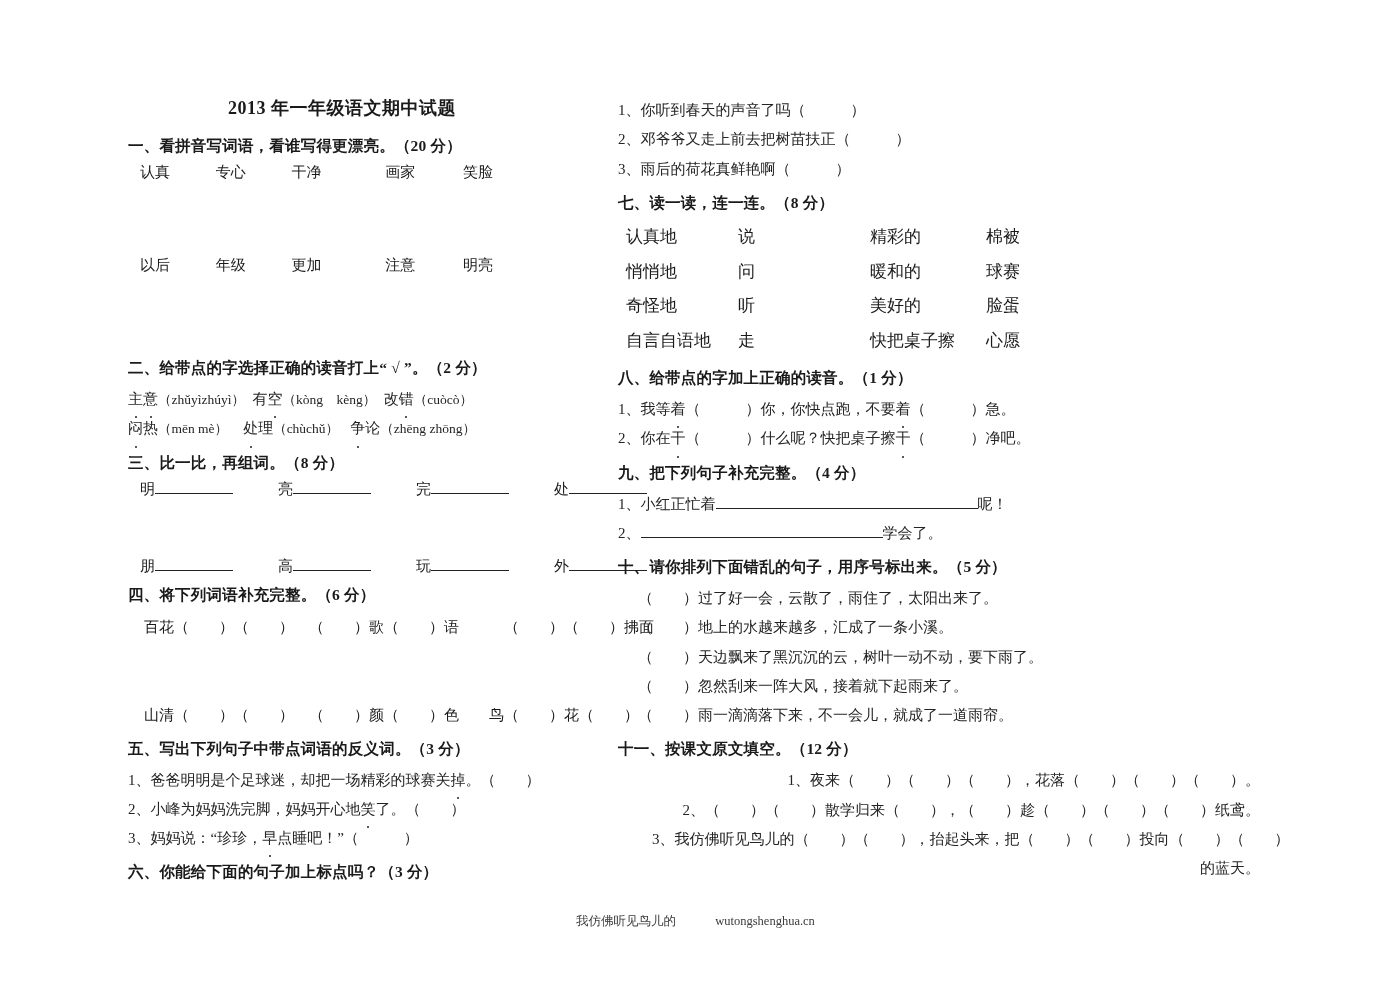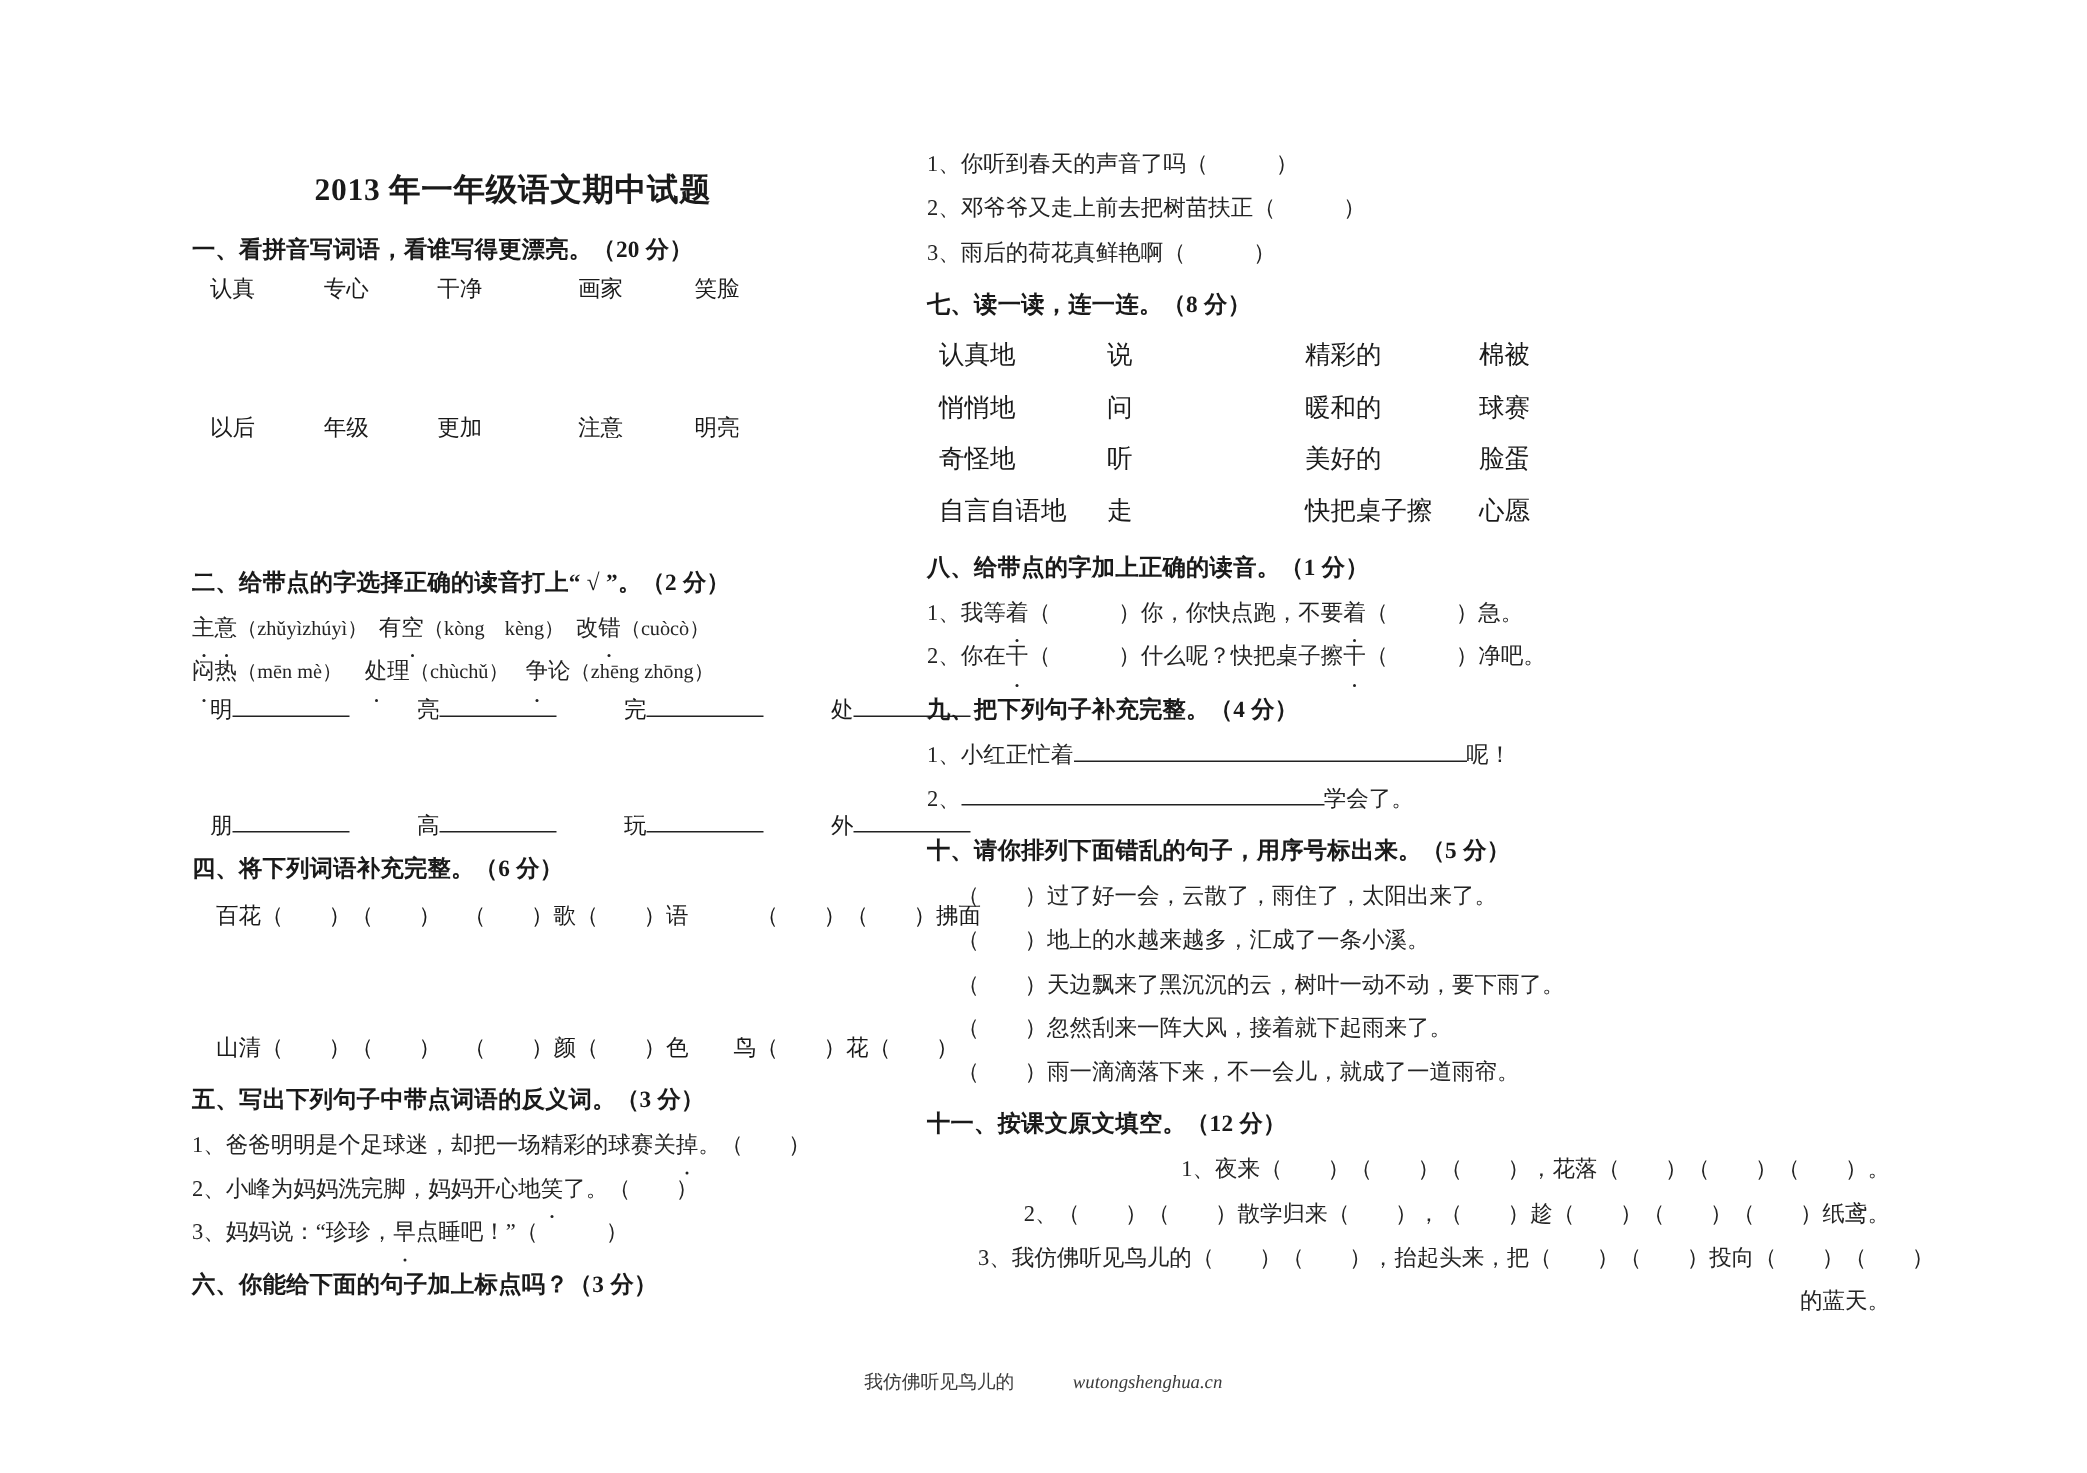--- a/index.html
+++ b/index.html
@@ -33,25 +33,25 @@
     width: 600px;
     padding-left: 128px;
     padding-top: 96px;
   }
   .col-right {
     width: 660px;
     padding-left: 18px;
     padding-top: 96px;
   }
   .doc-title {
-    font-size: 21px;
+    font-size: 18px;
     font-weight: bold;
     text-align: center;
     letter-spacing: 0.5px;
-    margin: 16px 0 16px 0;
+    margin: 0 0 16px 0;
     padding-right: 44px;
   }
   .sec-head {
     font-size: 15.5px;
     font-weight: bold;
     margin: 9px 0 6px 0;
     letter-spacing: 0.2px;
     white-space: nowrap;
   }
   .line {
@@ -135,21 +135,20 @@
     bottom: 52px;
     text-align: center;
     font-size: 12.5px;
     color: #3a3a3a;
     white-space: nowrap;
   }
   .footer .site {
     display: inline-block;
     margin-left: 36px;
     font-family: "Liberation Serif", "DejaVu Serif", serif;
-    font-style: italic;
   }
 </style>
 </head>
 <body>
 
 <div class="page">
 
   <div class="columns">
 
     <div class="col col-left">
@@ -179,20 +178,21 @@
         <span class="dotted">主</span><span class="dotted">意</span><span class="pinyin">（zhǔyìzhúyì）</span>&nbsp;
         <span>有</span><span class="dotted">空</span><span class="pinyin">（kòng　kèng）</span>&nbsp;
         <span>改</span><span class="dotted">错</span><span class="pinyin">（cuòcò）</span>
       </div>
       <div class="line">
         <span class="dotted">闷</span><span>热</span><span class="pinyin">（mēn mè）</span>&nbsp;&nbsp;&nbsp;
         <span class="dotted">处</span><span>理</span><span class="pinyin">（chùchǔ）</span>&nbsp;&nbsp;
         <span class="dotted">争</span><span>论</span><span class="pinyin">（zhēng zhōng）</span>
       </div>
 
+      <div class="sec-head">三、比一比，再组词。（8 分）</div>
       <div class="combine">
         <span class="cell"><span>明</span><span class="blankline"></span></span><span class="cell"><span>亮</span><span class="blankline"></span></span><span class="cell"><span>完</span><span class="blankline"></span></span><span class="cell"><span>处</span><span class="blankline"></span></span>
       </div>
       <div class="gap-box-sm"></div>
       <div class="combine">
         <span class="cell"><span>朋</span><span class="blankline"></span></span><span class="cell"><span>高</span><span class="blankline"></span></span><span class="cell"><span>玩</span><span class="blankline"></span></span><span class="cell"><span>外</span><span class="blankline"></span></span>
       </div>
 
       <div class="sec-head">四、将下列词语补充完整。（6 分）</div>
       <div class="paren-row">百花（　　）（　　）　（　　）歌（　　）语　　　（　　）（　　）拂面</div>

